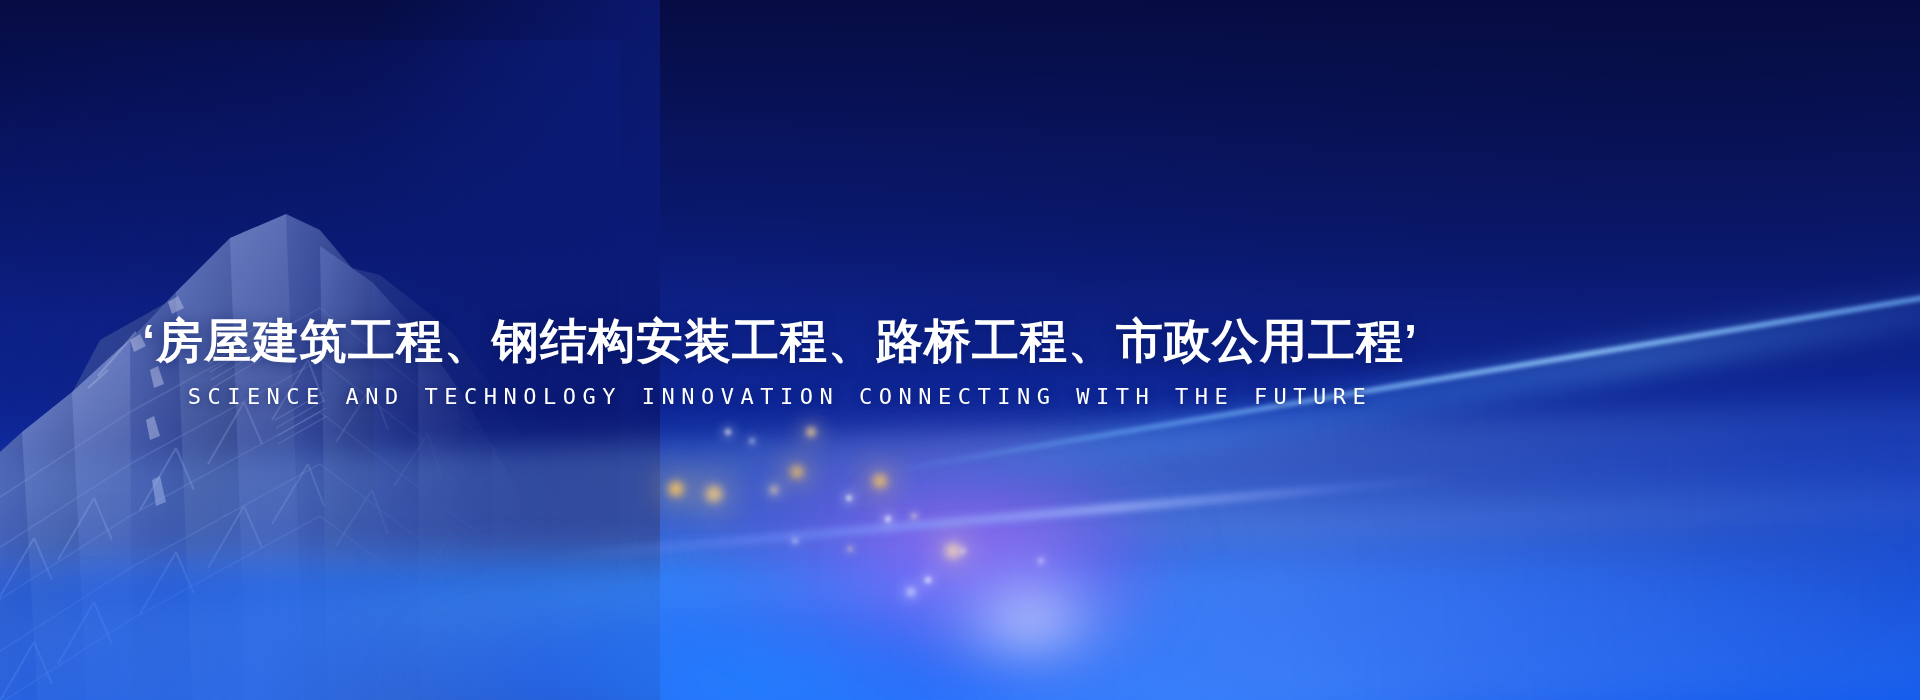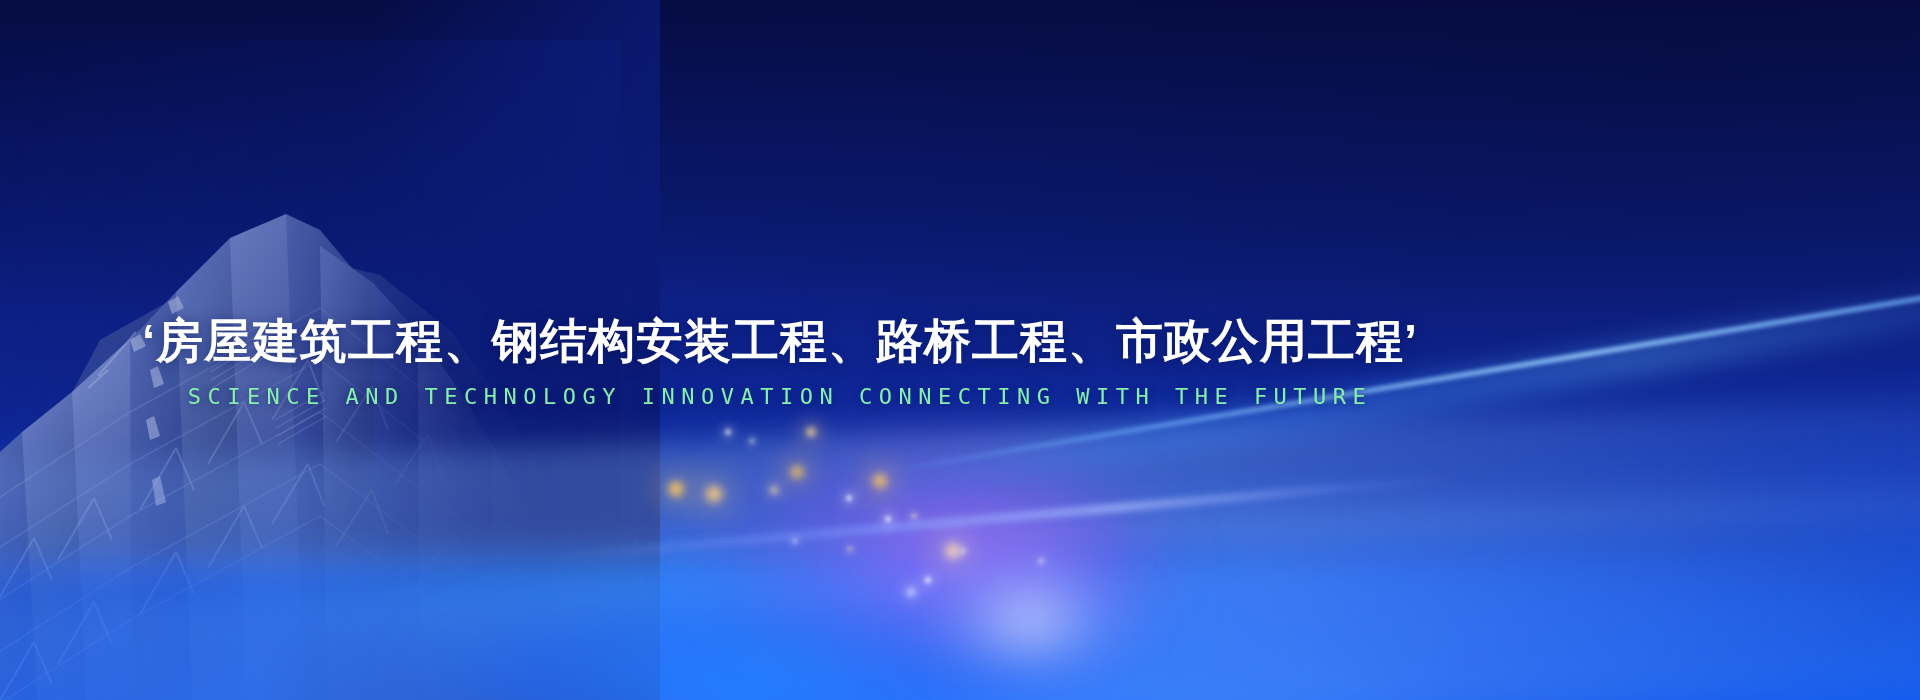--- a/index.html
+++ b/index.html
@@ -145,21 +145,21 @@
     color:#ffffff;
     font-size:56px;
     line-height:1.2;
     letter-spacing:5px;
     white-space:nowrap;
     font-weight:700;
     margin-top:38px;
     text-shadow:0 2px 18px rgba(0,20,90,0.5);
   }
   .line-3{
-    color:#86efac;
+    color:#ffffff;
     font-size:22px;
     letter-spacing:6.5px;
     white-space:nowrap;
     font-weight:400;
     margin-top:16px;
     text-shadow:0 1px 8px rgba(0,20,90,0.6);
     font-family:"DejaVu Sans Mono","Liberation Mono",monospace;
   }
 </style>
 </head>

